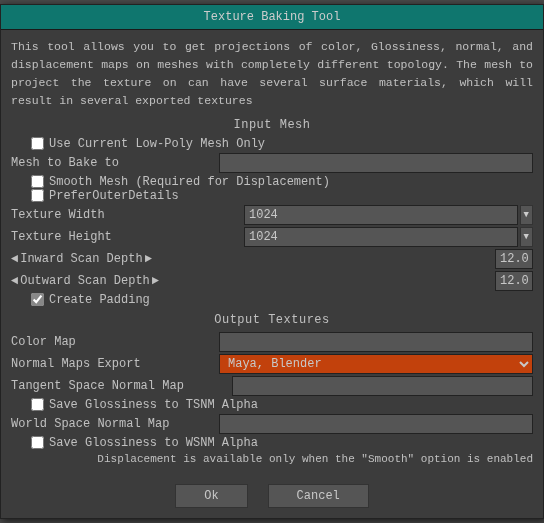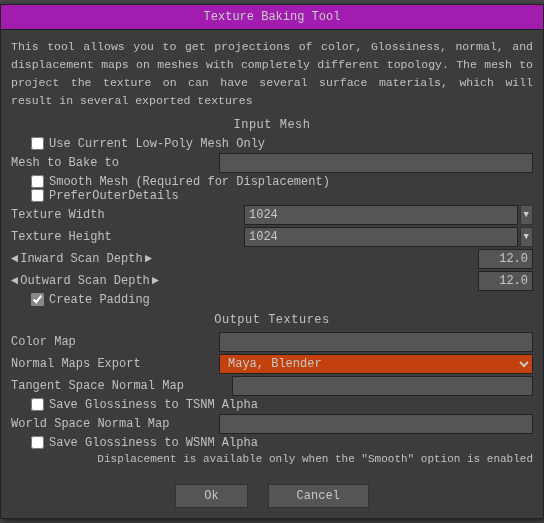--- a/index.html
+++ b/index.html
@@ -15,21 +15,21 @@
     }
 
     .dialog {
       width: 544px;
       background: #3c3c3c;
       border: 1px solid #222;
       box-shadow: 2px 2px 8px rgba(0,0,0,0.7);
     }
 
     .title-bar {
-      background: #a21caf;
+      background: #0f766e;
       color: #cccccc;
       text-align: center;
       padding: 5px 8px;
       font-size: 12px;
       border-bottom: 1px solid #1a1a1a;
     }
 
     .content {
       padding: 8px 10px;
       color: #c8c8c8;
@@ -124,21 +124,21 @@
       gap: 2px;
     }
 
     .spinner-row .spin-value {
       margin-left: auto;
       background: #555555;
       border: 1px solid #222;
       color: #c8c8c8;
       font-size: 12px;
       font-family: 'Courier New', Courier, monospace;
-      width: 55px;
+      width: 38px;
       height: 20px;
       text-align: right;
       padding: 1px 4px;
       outline: none;
     }
 
     .footer {
       display: flex;
       justify-content: center;
       gap: 20px;

